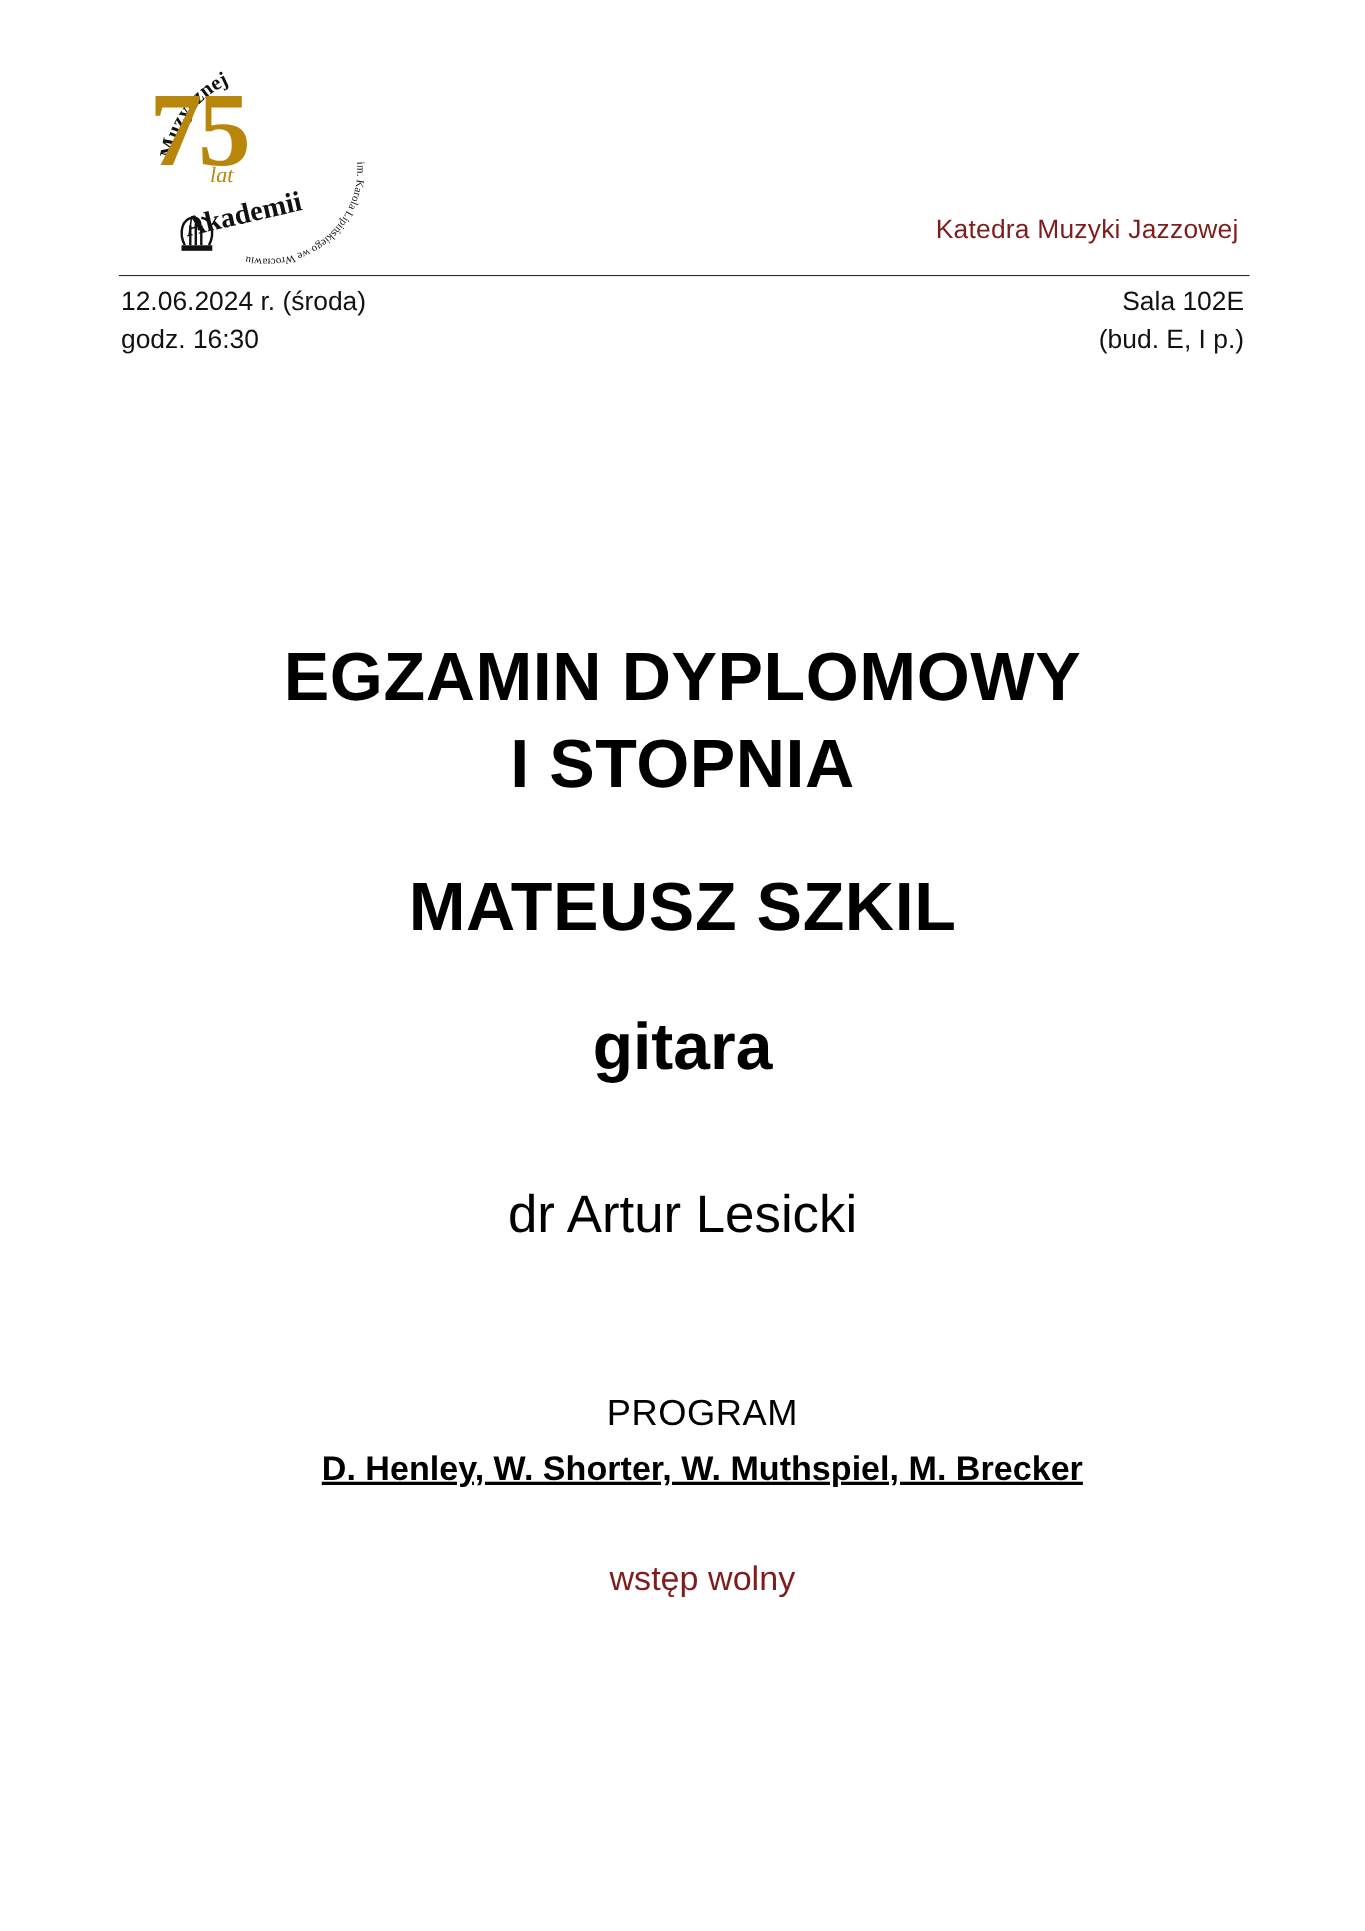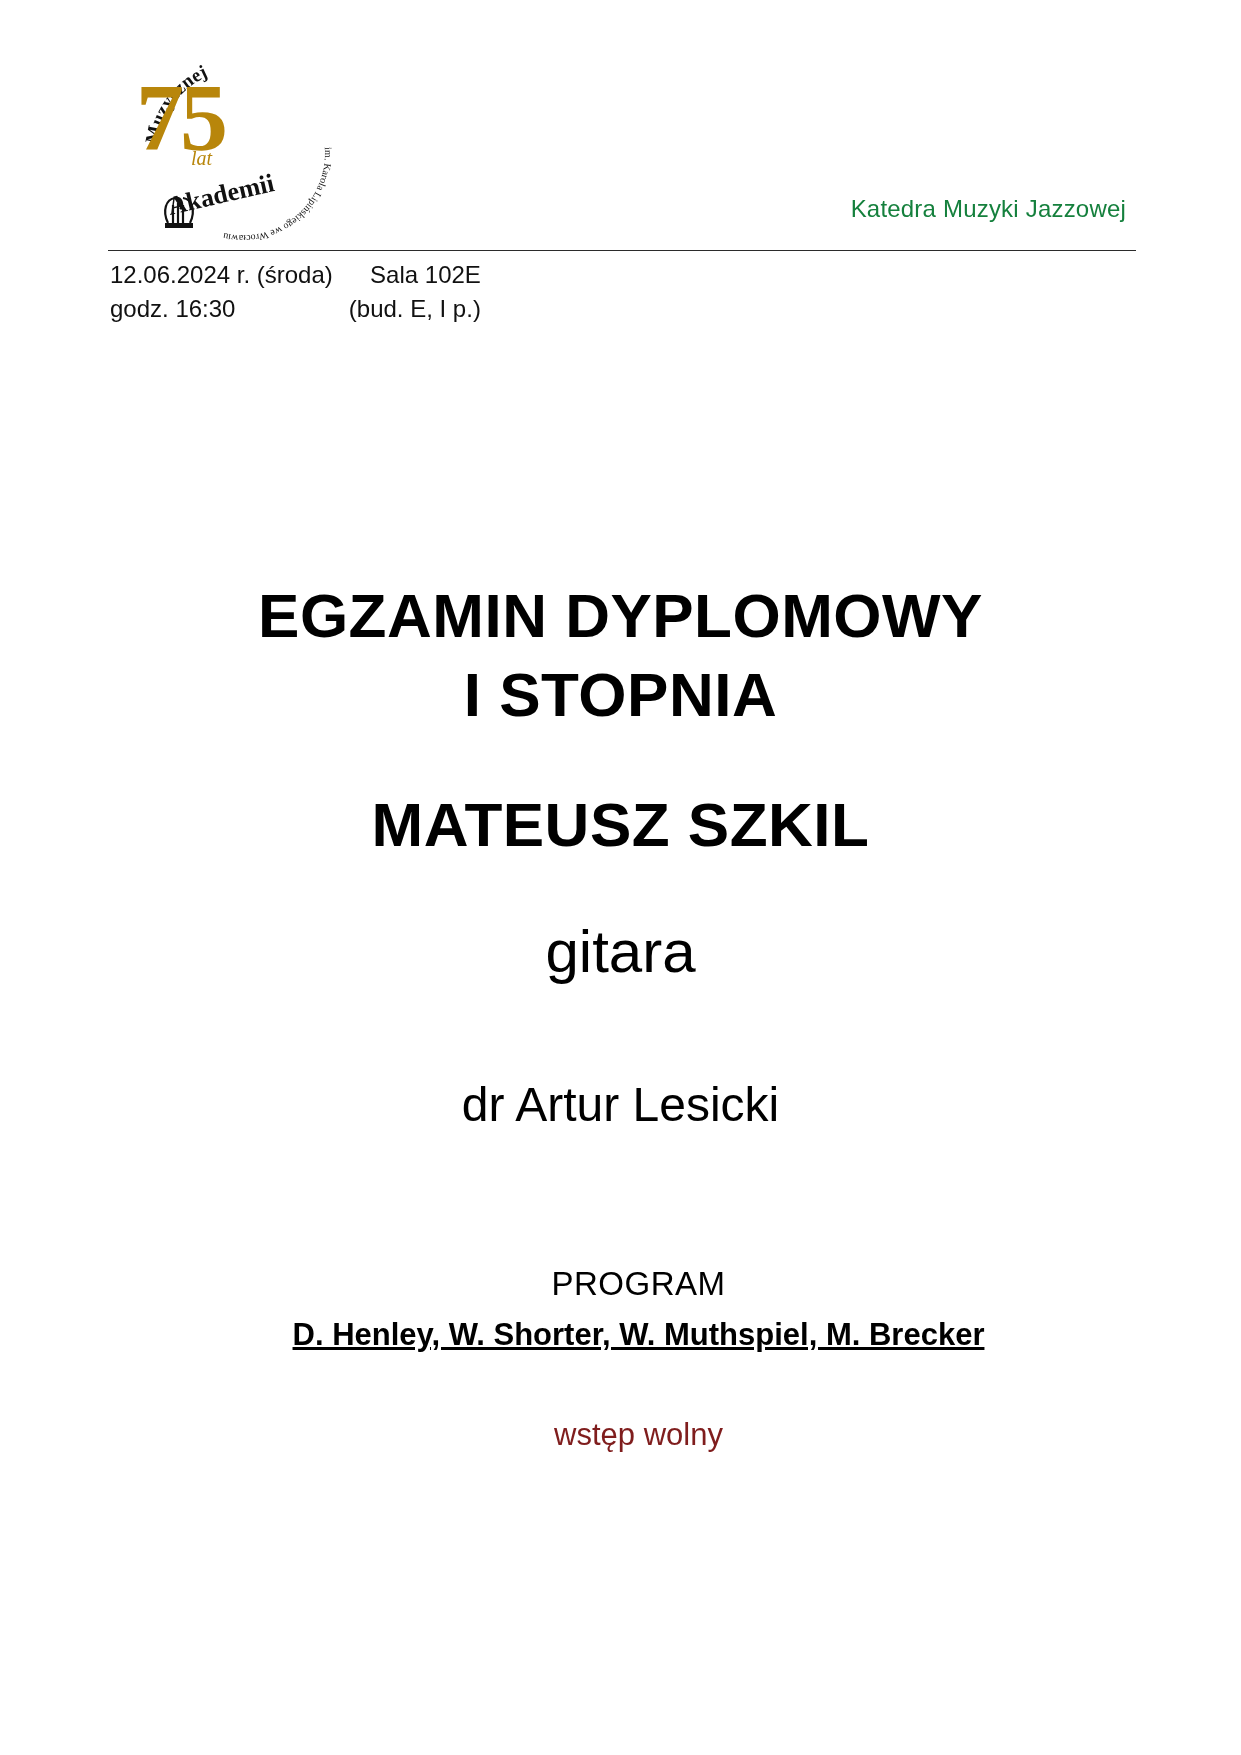--- a/index.html
+++ b/index.html
@@ -30,39 +30,40 @@
     height: 195px;
   }
   .logo svg { display: block; }
 
   .dept {
     position: absolute;
     right: 115px;
     top: 195px;
     font-size: 24px;
     letter-spacing: 0.2px;
-    color: #15803d;
+    color: #7f1d1d;
     white-space: nowrap;
   }
 
   .rule {
     position: absolute;
     left: 108px;
     right: 105px;
     top: 250px;
     border-top: 1px solid #2b2b2b;
   }
 
   
   .meta {
     position: absolute;
     left: 110px;
     right: 110px;
     top: 258px;
     display: flex;
+    justify-content: space-between;
     font-size: 24px;
     line-height: 1.42;
     color: #111111;
   }
   .meta .left  { text-align: left; }
   .meta .right { text-align: right; margin-left: 16px; }
   .meta div div { white-space: nowrap; }
 
   
   .main {
@@ -85,21 +86,21 @@
   .student-name {
     font-size: 62px;
     font-weight: bold;
     line-height: 1.28;
     letter-spacing: 0.5px;
     margin-top: 50px;
   }
 
   .instrument {
     font-size: 60px;
-    font-weight: normal;
+    font-weight: bold;
     margin-top: 52px;
     line-height: 1.2;
   }
 
   .teacher {
     font-size: 48px;
     font-weight: normal;
     margin-top: 88px;
     line-height: 1.2;
   }

